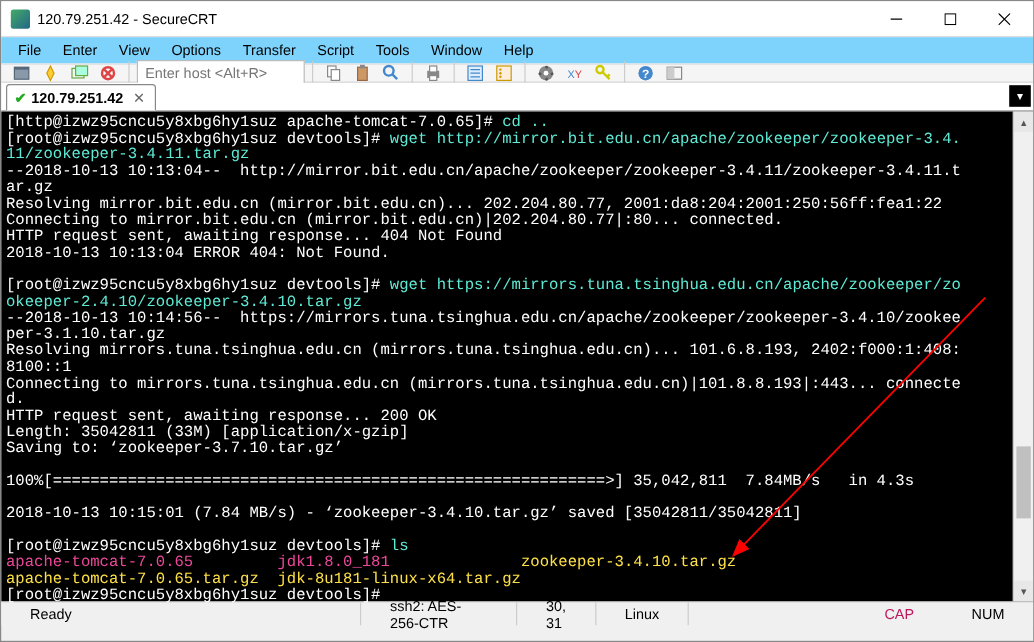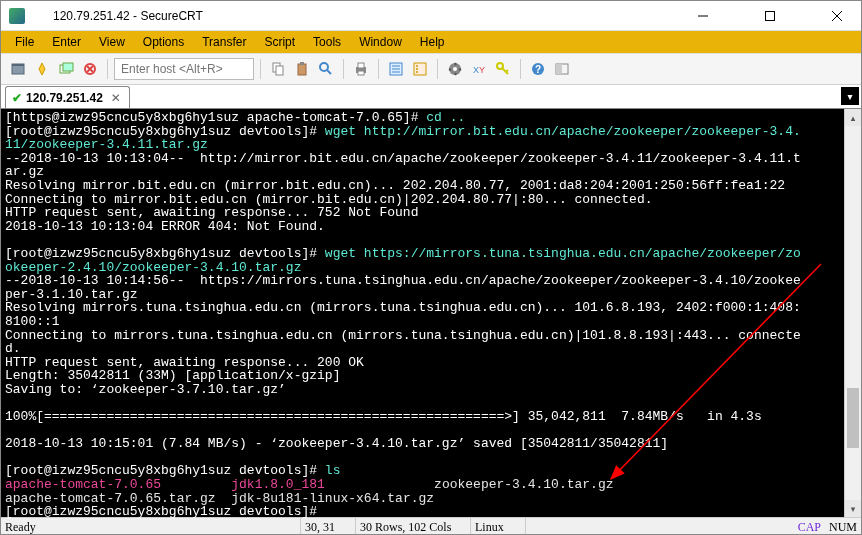--- a/index.html
+++ b/index.html
@@ -1,46 +1,46 @@
 <!DOCTYPE html>
 <html><head>
 <meta charset="utf-8">
 <style>
 * { margin: 0; padding: 0; box-sizing: border-box; }
 body { font-family: "Segoe UI", Tahoma, sans-serif; font-size: 12px; background: #f0f0f0; width: 862px; height: 535px; overflow: hidden; border: 1px solid #888; }
-.titlebar { height: 30px; background: #fff; display: flex; align-items: center; padding: 0 2px; border-bottom: 1px solid #ddd; gap: 22px; }
+.titlebar { height: 30px; background: #fff; display: flex; align-items: center; padding: 0 2px; border-bottom: 1px solid #ddd; }
 .titlebar .icon-app { width: 16px; height: 16px; margin: 0 6px; background: linear-gradient(135deg,#4a6 0%,#268 100%); border-radius: 2px; }
 .titlebar .title { flex: 1; font-size: 12px; color: #000; }
 .win-btn { width: 45px; height: 29px; display: flex; align-items: center; justify-content: center; color: #000; }
 .win-btn svg { width: 10px; height: 10px; }
-.menubar { height: 22px; background: #eab308; display: flex; align-items: center; padding: 0 6px; gap: 2px; font-size: 12px; }
+.menubar { height: 22px; background: #7dd3fc; display: flex; align-items: center; padding: 0 6px; gap: 2px; font-size: 12px; }
 .menubar .mi { padding: 2px 8px; }
-.toolbar { height: 32px; background: #f5f5f5; display: flex; align-items: center; padding: 0 6px; gap: 2px; border-top: 1px solid #e0e0e0; border-bottom: 1px solid #d0d0d0; }
+.toolbar { height: 16px; background: #f5f5f5; display: flex; align-items: center; padding: 0 6px; gap: 2px; border-top: 1px solid #e0e0e0; border-bottom: 1px solid #d0d0d0; }
 .tbtn { width: 22px; height: 22px; display: flex; align-items: center; justify-content: center; border: 1px solid transparent; }
 .tbtn svg { width: 16px; height: 16px; }
 .sep-v { width: 1px; height: 20px; background: #ccc; margin: 0 4px; }
 .host-input { height: 22px; border: 1px solid #bbb; background: #fff; font-size: 12px; padding: 0 6px; width: 140px; color: #888; }
 .tabbar { height: 24px; background: #fff; display: flex; align-items: flex-end; padding: 0 4px; border-bottom: 1px solid #888; position: relative; }
 .tab { display: flex; align-items: center; height: 22px; padding: 0 8px 0 6px; border: 1px solid #888; border-bottom: none; background: #fff; font-size: 12px; font-weight: bold; gap: 4px; border-radius: 3px 3px 0 0; }
 .tab .chk { color: #2a2; font-weight: bold; font-size: 12px; }
 .tab .x { color: #666; font-weight: normal; margin-left: 4px; }
 .tab-menu-btn { position: absolute; right: 2px; top: 2px; width: 18px; height: 18px; background: #000; color: #fff; display: flex; align-items: center; justify-content: center; font-size: 10px; }
 .terminal-wrap { position: relative; background: #000; height: 408px; }
 .terminal { padding: 2px 4px; color: #fff; font-family: Consolas, "Courier New", monospace; font-size: 13px; line-height: 13.6px; white-space: pre; letter-spacing: 0; }
 .terminal .y { color: #5eead4; }
 .terminal .bl { color: #ec4899; }
-.terminal .rd { color: #e5e5e5; }
+.terminal .rd { color: #fde047; }
 .scrollbar-v { position: absolute; right: 0; top: 0; bottom: 0; width: 17px; background: #f0f0f0; border-left: 1px solid #ccc; }
 .scrollbar-v .arr { height: 17px; background: #e8e8e8; display: flex; align-items: center; justify-content: center; font-size: 9px; color: #555; }
 .scrollbar-v .track { position: absolute; top: 17px; bottom: 17px; left: 0; right: 0; }
 .scrollbar-v .thumb { position: absolute; left: 2px; right: 2px; top: 70%; height: 60px; background: #c0c0c0; }
 .scrollbar-v .arr.bot { position: absolute; bottom: 0; left: 0; right: 0; }
 .arrow-annot { position: absolute; pointer-events: none; }
 .statusbar { height: 20px; background: #f0f0f0; border-top: 1px solid #ccc; display: flex; align-items: center; font-size: 12px; }
-.statusbar .cell { padding: 0 4px; border-right: 1px solid #ccc; height: 100%; display: flex; align-items: center; font-family: Liberation Serif, serif; }
+.statusbar .cell { padding: 0 24px; border-right: 1px solid #ccc; height: 100%; display: flex; align-items: center; }
 .statusbar .cell.first { flex: 0 0 300px; border-right: 1px solid #ccc; }
 .statusbar .spacer { flex: 1; }
 </style>
 </head>
 <body>
 
 <div class="titlebar">
   <div class="icon-app"></div>
   <div class="title">120.79.251.42 - SecureCRT</div>
   <div class="win-btn">
@@ -178,28 +178,28 @@
 <div class="tabbar">
   <div class="tab">
     <span class="chk">✔</span>
     <span>120.79.251.42</span>
     <span class="x">✕</span>
   </div>
   <div class="tab-menu-btn">▾</div>
 </div>
 
 <div class="terminal-wrap">
-  <div class="terminal"><span>[https@izwz95cncu5y8xbg6hy1suz apache-tomcat-7.0.65]# </span><span class="y">cd ..</span>
+  <div class="terminal"><span>[http@izwz95cncu5y8xbg6hy1suz apache-tomcat-7.0.65]# </span><span class="y">cd ..</span>
 <span>[root@izwz95cncu5y8xbg6hy1suz devtools]# </span><span class="y">wget http://mirror.bit.edu.cn/apache/zookeeper/zookeeper-3.4.</span>
 <span class="y">11/zookeeper-3.4.11.tar.gz</span>
 <span>--2018-10-13 10:13:04--  http://mirror.bit.edu.cn/apache/zookeeper/zookeeper-3.4.11/zookeeper-3.4.11.t</span>
 <span>ar.gz</span>
 <span>Resolving mirror.bit.edu.cn (mirror.bit.edu.cn)... 202.204.80.77, 2001:da8:204:2001:250:56ff:fea1:22</span>
 <span>Connecting to mirror.bit.edu.cn (mirror.bit.edu.cn)|202.204.80.77|:80... connected.</span>
-<span>HTTP request sent, awaiting response... 752 Not Found</span>
+<span>HTTP request sent, awaiting response... 404 Not Found</span>
 <span>2018-10-13 10:13:04 ERROR 404: Not Found.</span>
 <span></span>
 <span>[root@izwz95cncu5y8xbg6hy1suz devtools]# </span><span class="y">wget https://mirrors.tuna.tsinghua.edu.cn/apache/zookeeper/zo</span>
 <span class="y">okeeper-2.4.10/zookeeper-3.4.10.tar.gz</span>
 <span>--2018-10-13 10:14:56--  https://mirrors.tuna.tsinghua.edu.cn/apache/zookeeper/zookeeper-3.4.10/zookee</span>
 <span>per-3.1.10.tar.gz</span>
 <span>Resolving mirrors.tuna.tsinghua.edu.cn (mirrors.tuna.tsinghua.edu.cn)... 101.6.8.193, 2402:f000:1:408:</span>
 <span>8100::1</span>
 <span>Connecting to mirrors.tuna.tsinghua.edu.cn (mirrors.tuna.tsinghua.edu.cn)|101.8.8.193|:443... connecte</span>
 <span>d.</span>
@@ -227,19 +227,19 @@
     <div class="arr">▴</div>
     <div class="track">
         <div class="thumb"></div>
       </div>
     <div class="arr bot">▾</div>
   </div>
 </div>
 
 <div class="statusbar">
   <div class="cell first">Ready</div>
+  <div class="cell" style="flex:0 0 130px">ssh2: AES-256-CTR</div>
   <div class="cell" style="flex:0 0 55px">30,  31</div>
-  <div class="cell" style="flex:0 0 115px">30 Rows, 102 Cols</div>
   <div class="cell" style="flex:0 0 55px">Linux</div>
   <div class="spacer"></div>
-  <div class="cell" style="border:none;color:#6d28d9">CAP</div>
+  <div class="cell" style="border:none;color:#be185d">CAP</div>
   <div class="cell" style="border:none">NUM</div>
 </div>
 
 </body></html>

